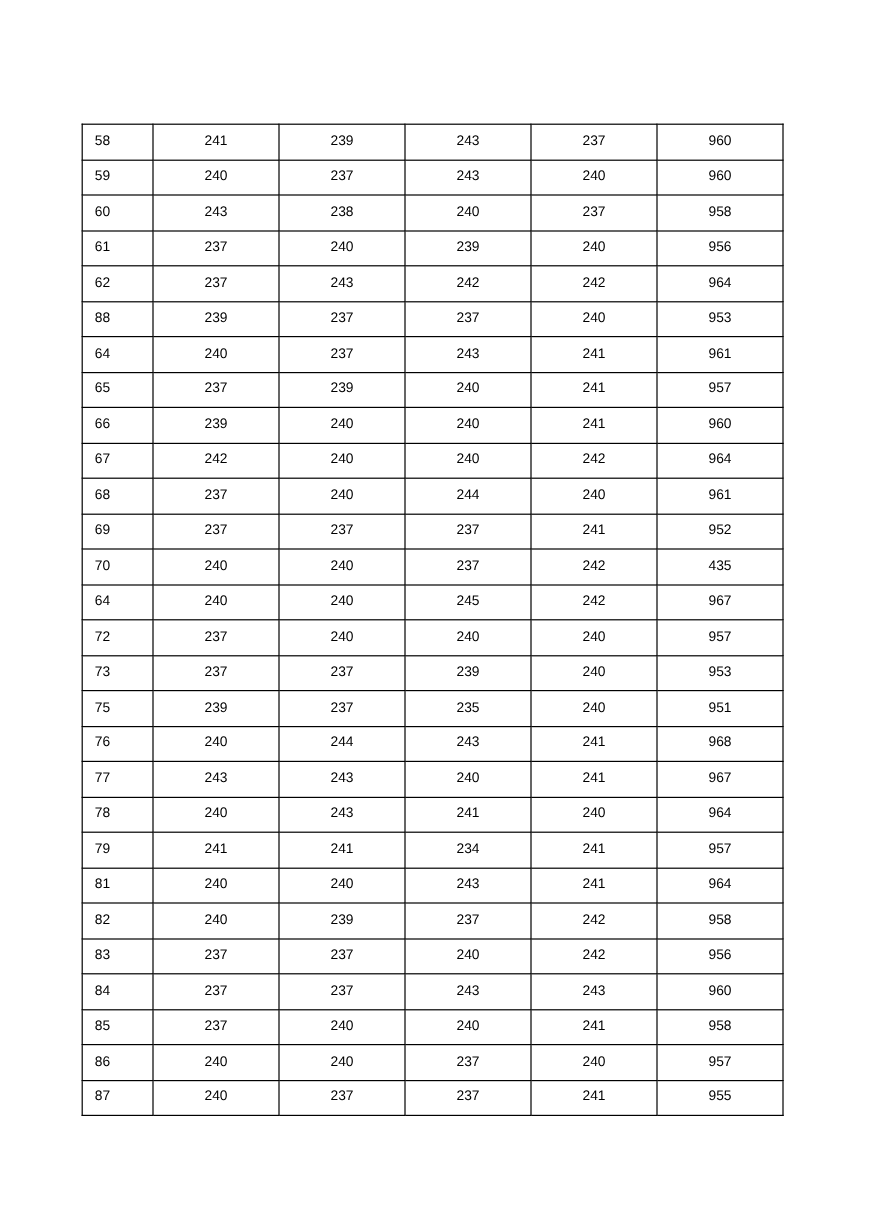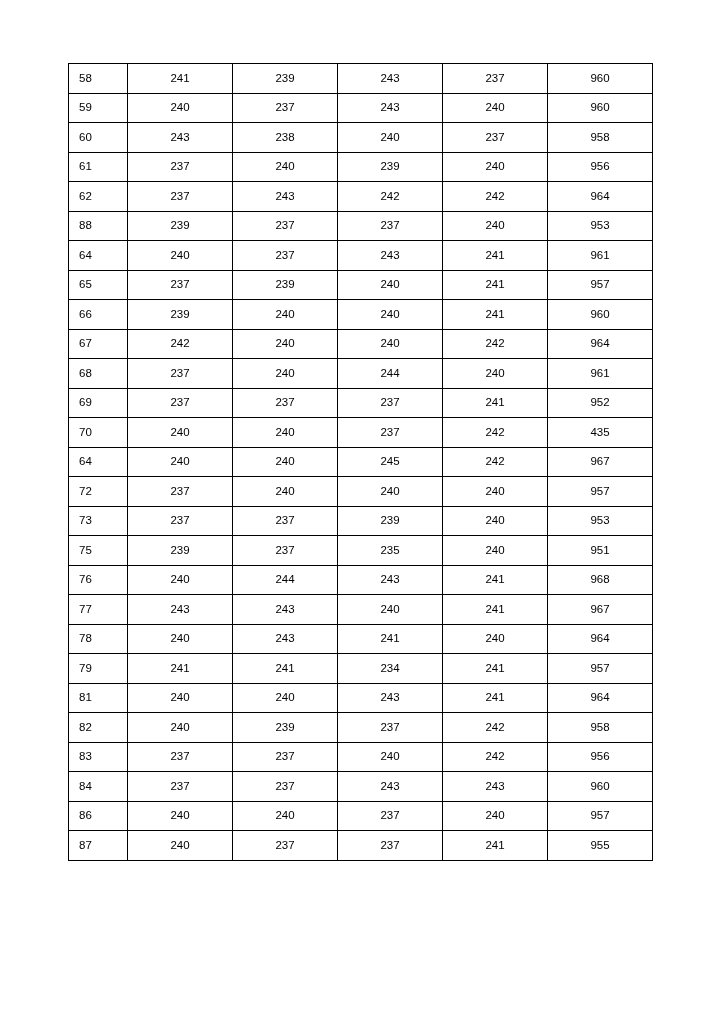--- a/index.html
+++ b/index.html
@@ -26,20 +26,21 @@
   .table-wrap {
     position: absolute;
     left: 68px;
     top: 63px;
     width: 572px;
   }
   table.data-table {
     border-collapse: collapse;
     width: 572px;
     table-layout: fixed;
+    margin-top: 40px;
   }
   table.data-table td {
     border: 1px solid #000000;
     height: 28.5px;
     text-align: center;
     vertical-align: middle;
     font-size: 11.5px;
     font-family: "Liberation Sans", sans-serif;
     color: #000000;
     padding: 0;
@@ -261,20 +262,28 @@
           </tr>
           <tr>
             <td class="col-0">84</td>
             <td class="col-1">237</td>
             <td class="col-2">237</td>
             <td class="col-3">243</td>
             <td class="col-4">243</td>
             <td class="col-5">960</td>
           </tr>
           <tr>
+            <td class="col-0">85</td>
+            <td class="col-1">237</td>
+            <td class="col-2">240</td>
+            <td class="col-3">240</td>
+            <td class="col-4">241</td>
+            <td class="col-5">958</td>
+          </tr>
+          <tr>
             <td class="col-0">86</td>
             <td class="col-1">240</td>
             <td class="col-2">240</td>
             <td class="col-3">237</td>
             <td class="col-4">240</td>
             <td class="col-5">957</td>
           </tr>
           <tr>
             <td class="col-0">87</td>
             <td class="col-1">240</td>

